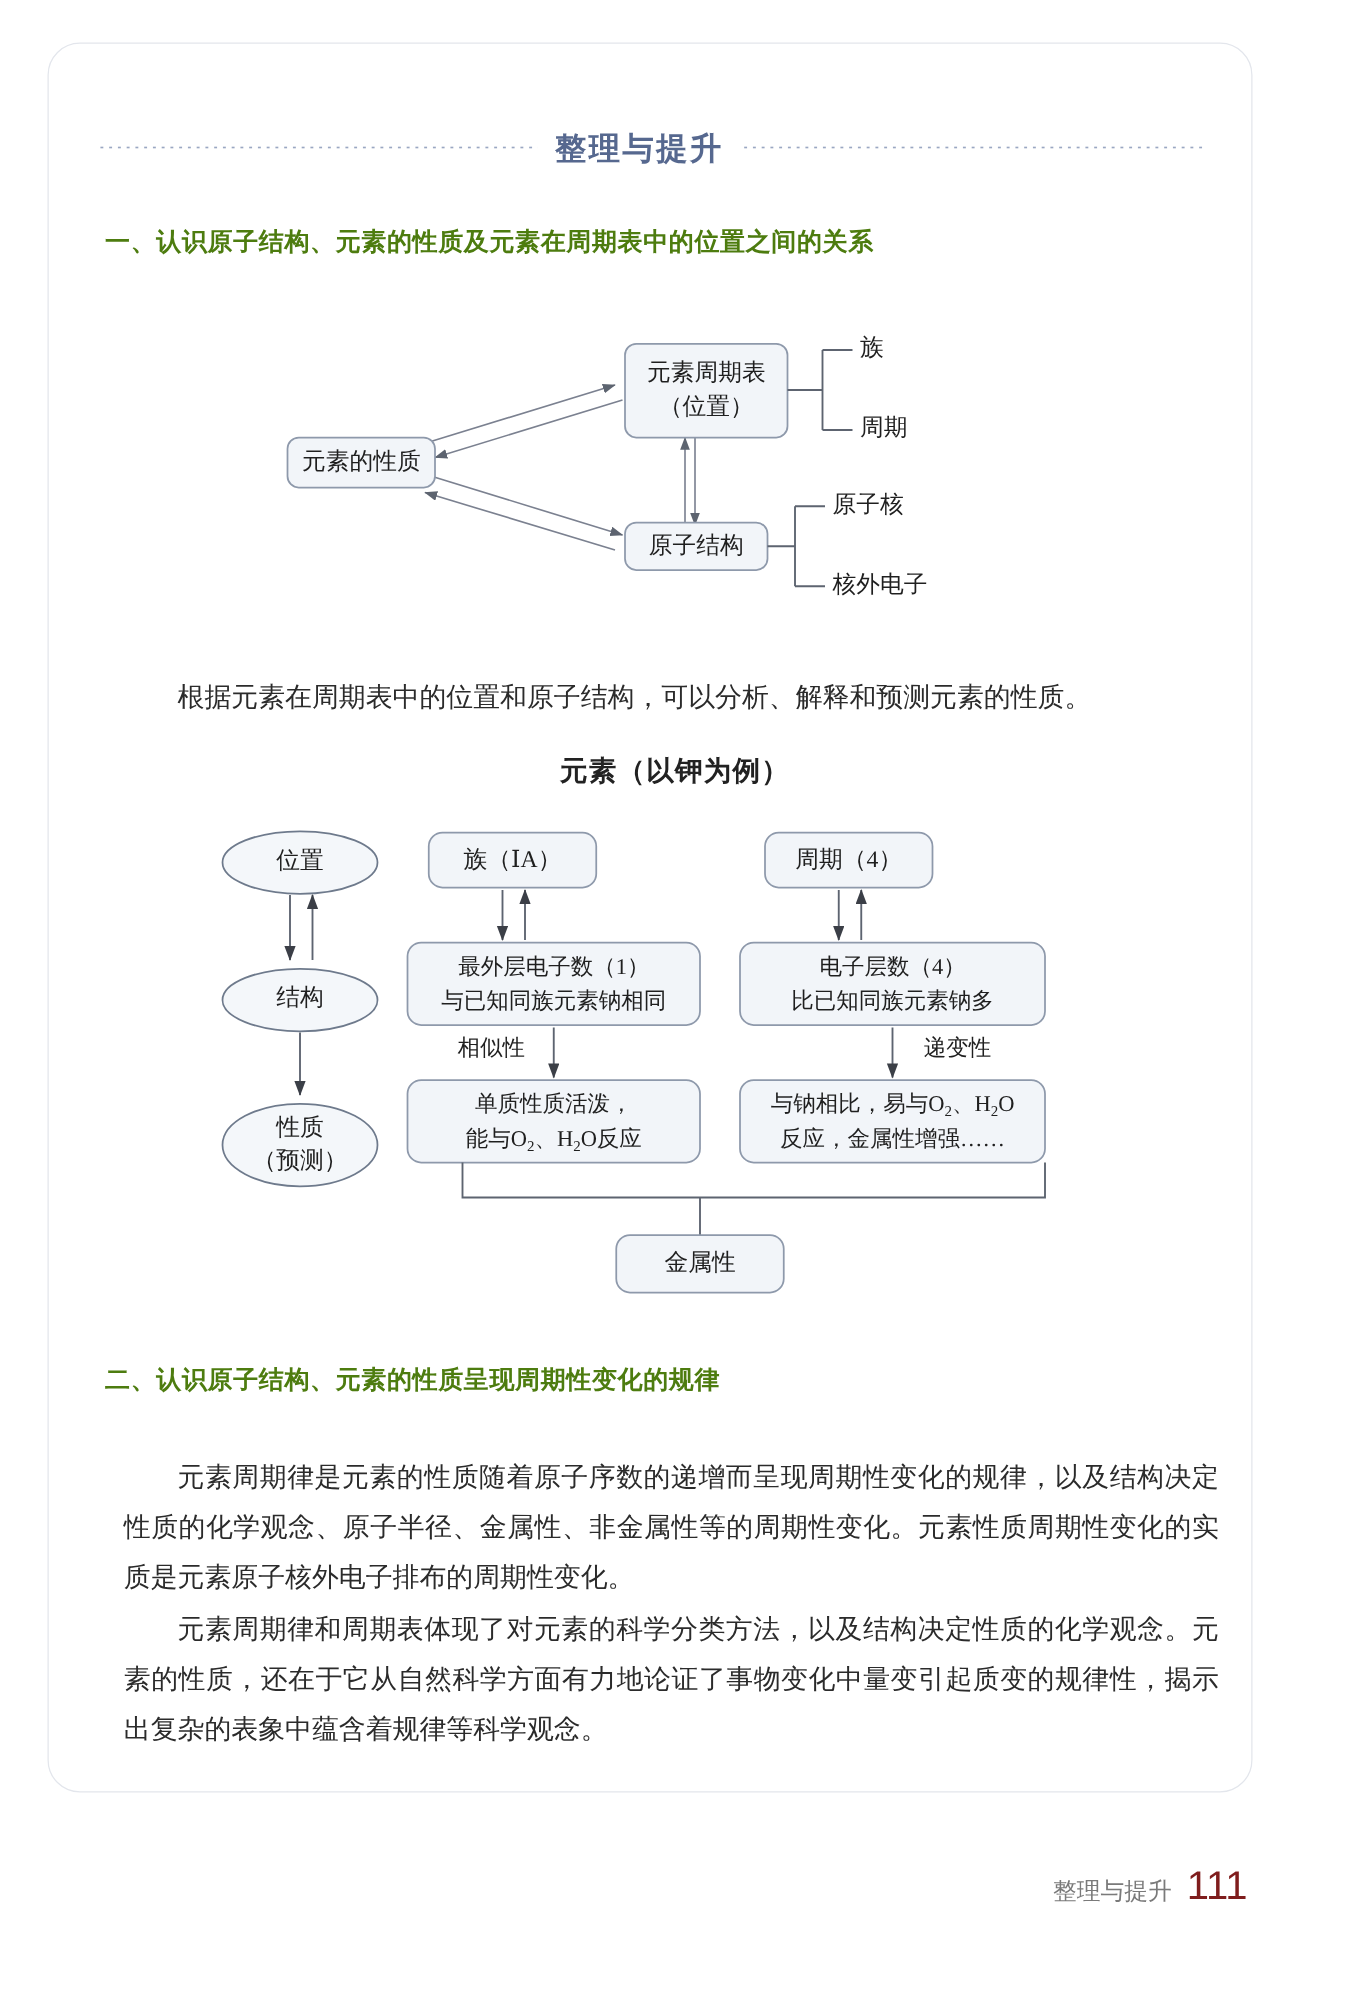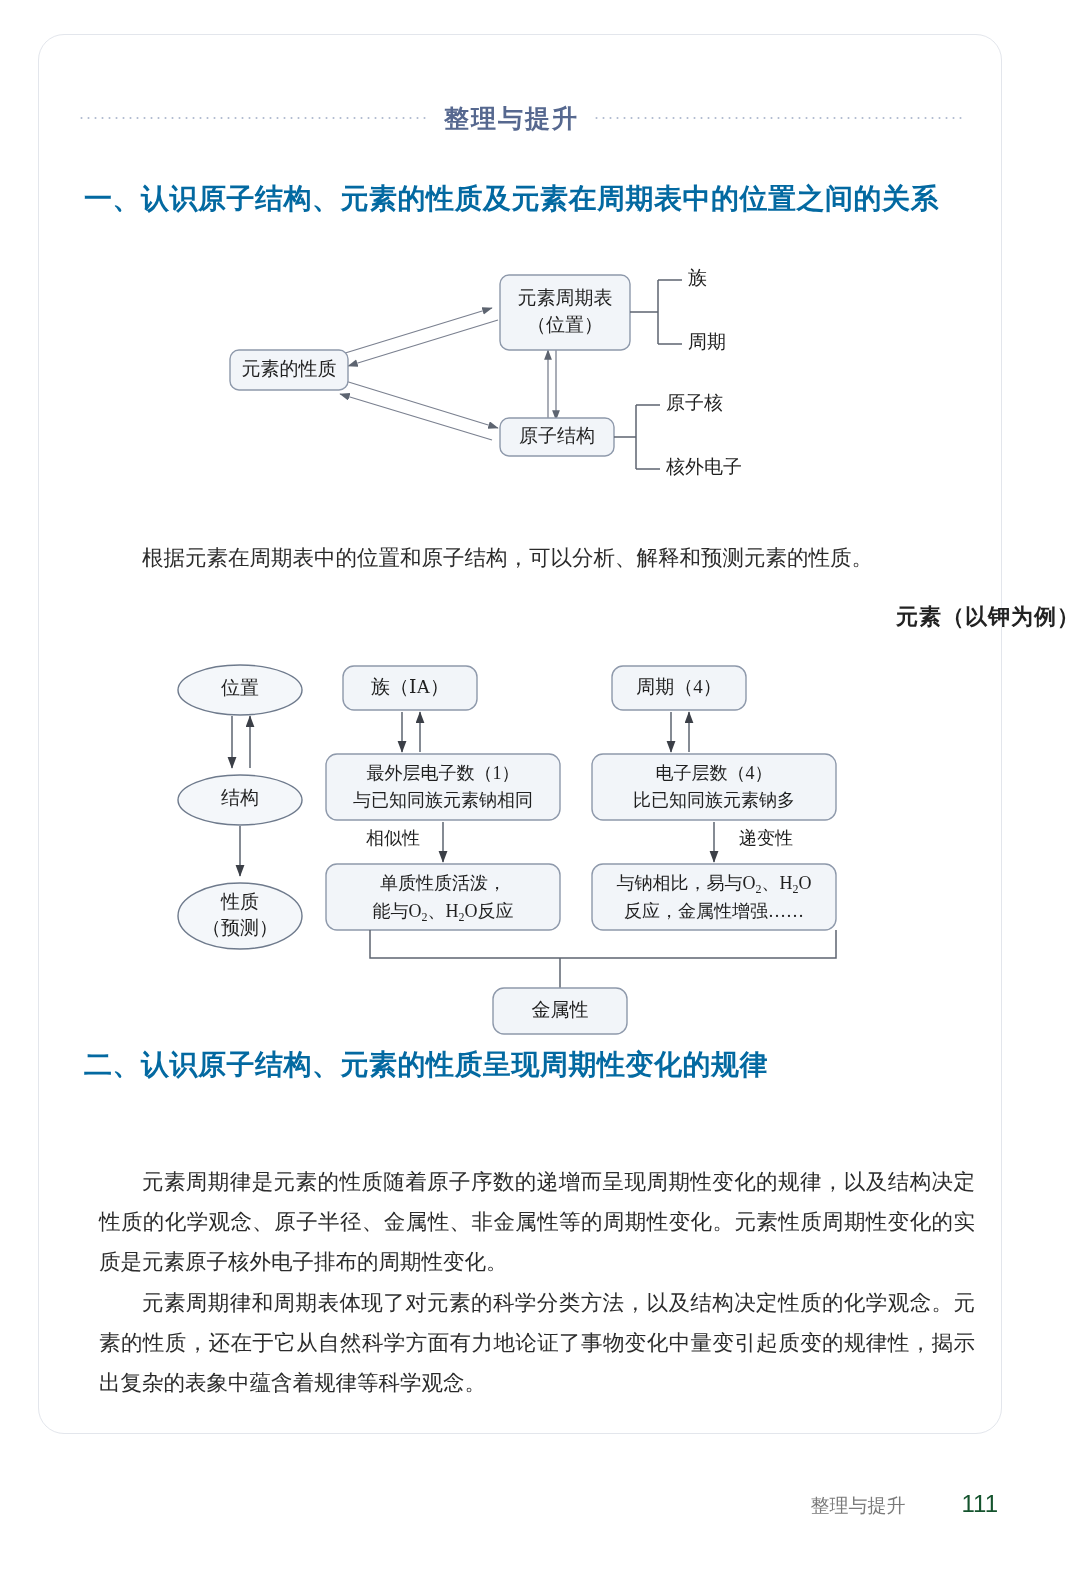--- a/index.html
+++ b/index.html
@@ -25,37 +25,37 @@
   .dot-rule.left{flex:0 0 352px;}
   .chapter-title{
     font-family:"Liberation Sans","DejaVu Sans",sans-serif;
     font-weight:bold;font-size:25px;letter-spacing:2px;color:#56688f;
     white-space:nowrap;
   }
   
   .section-heading{
     position:absolute;left:84px;
     font-family:Liberation Serif, serif;
-    font-weight:bold;font-size:28px;letter-spacing:0.5px;color:#0369a1;
+    font-weight:bold;font-size:20px;letter-spacing:0.5px;color:#4d7c0f;
     white-space:nowrap;
   }
   #sec1-heading{top:180px;}
-  #sec2-heading{top:1046px;text-align:center;}
+  #sec2-heading{top:1090px;text-align:center;}
   
   .para{
     position:absolute;left:99px;width:876px;
     font-size:21.5px;line-height:40px;color:#2b2b2b;text-align:justify;
     text-indent:43px;
   }
   #para-analysis{top:516px;}
   #para-law-1{top:1140px;}
   #para-law-2{top:1261px;}
   
   .diagram-title{
-    position:absolute;width:100%;text-align:right;
+    position:absolute;width:100%;text-align:center;
     font-family:"Liberation Sans","DejaVu Sans",sans-serif;
     font-weight:bold;font-size:22px;color:#222;letter-spacing:1px;
   }
   #fig2-title{top:602px;left:0;}
   
   .figure{position:absolute;}
   #figure1{left:230px;top:250px;width:620px;height:230px;}
   #figure2{left:140px;top:648px;width:800px;height:400px;}
   .figure svg{display:block;width:100%;height:100%;overflow:visible;}
   .node-box{
@@ -81,21 +81,21 @@
     font-size:19px;fill:#1f1f1f;dominant-baseline:middle;
   }
   
   .footer{
     position:absolute;right:82px;top:1490px;
     display:flex;align-items:baseline;gap:12px;
     font-family:"Liberation Sans","DejaVu Sans",sans-serif;
     color:#7a7a7a;
   }
   .footer-label{font-size:19px;}
-  .footer-page{font-size:24px;color:#14532d;margin-left:44px;}
+  .footer-page{font-size:32px;color:#7f1d1d;}
 </style>
 </head>
 <body>
 
 <div class="page-frame"></div>
 
 <div class="chapter-header">
   <span class="dot-rule left"></span>
   <span class="chapter-title">整理与提升</span>
   <span class="dot-rule"></span>

